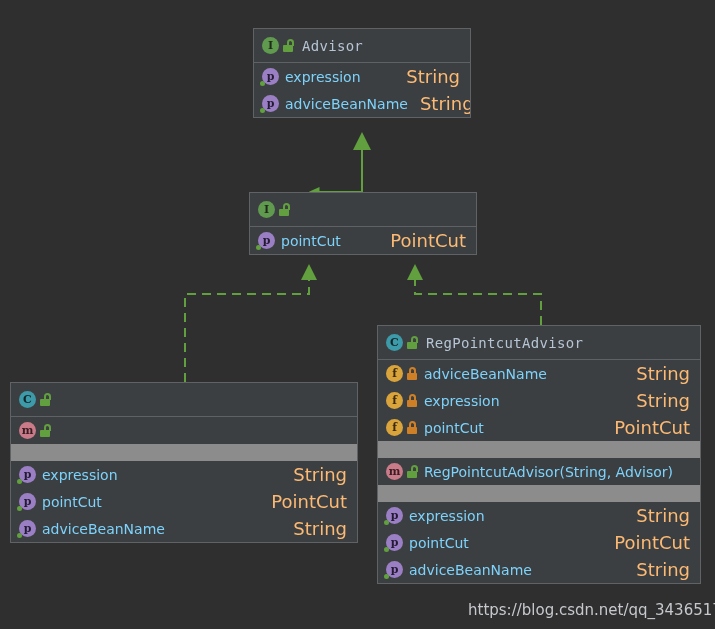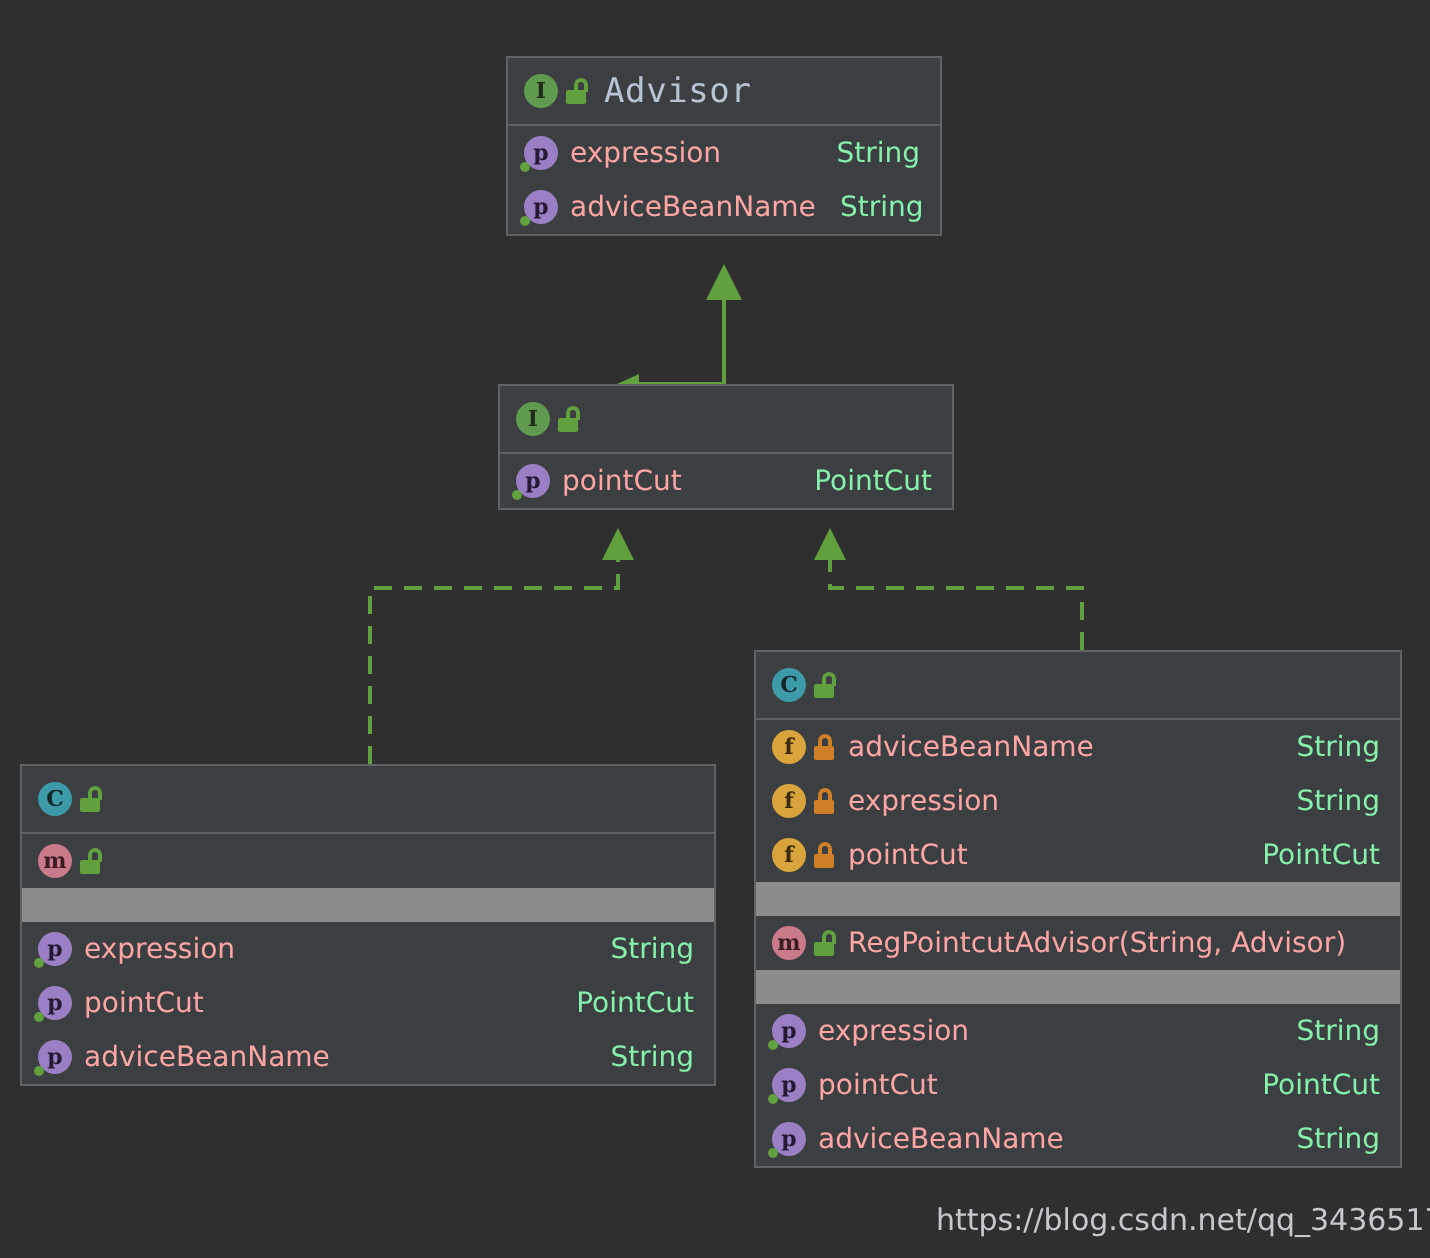--- a/index.html
+++ b/index.html
@@ -41,21 +41,21 @@
     display: flex;
     align-items: center;
     height: 34px;
     padding: 0 10px 0 8px;
     background: #3c3f41;
     border-bottom: 1px solid #5e6264;
     box-sizing: border-box;
   }
   .node-title .title-text {
     font-family: "DejaVu Sans Mono", monospace;
-    font-size: 17px;
+    font-size: 14px;
     color: #b6c4d4;
     letter-spacing: 0.3px;
     margin-left: 8px;
     white-space: nowrap;
   }
   .section {
     background: #3c3f41;
   }
   .separator {
     height: 17px;
@@ -64,28 +64,28 @@
   .row {
     display: flex;
     align-items: center;
     height: 27px;
     padding: 0 10px 0 8px;
     box-sizing: border-box;
     white-space: nowrap;
   }
   .row .row-name {
     font-size: 14px;
-    color: #fca5a5;
+    color: #7dd3fc;
     margin-left: 6px;
     flex: 0 0 auto;
   }
   .row .row-spacer { flex: 1 1 auto; min-width: 12px; }
   .row .row-type {
-    font-size: 14px;
-    color: #86efac;
+    font-size: 18px;
+    color: #fdba74;
     flex: 0 0 auto;
   }
 
   
   .badge {
     display: inline-flex;
     align-items: center;
     justify-content: center;
     width: 17px;
     height: 17px;
@@ -264,20 +264,21 @@
     </div>
   </div>
 
   <div class="node" style="left:377px; top:325px; width:324px;">
     <div class="node-title">
       <span class="badge badge-class">C</span>
       <span class="lock lock-open">
         <span class="shackle"></span>
           <span class="body"></span>
       </span>
+      <span class="title-text">RegPointcutAdvisor</span>
     </div>
     <div class="section">
       <div class="row">
         <span class="badge badge-field">f</span>
         <span class="lock lock-closed">
           <span class="shackle"></span>
             <span class="body"></span>
         </span>
         <span class="row-name">adviceBeanName</span>
         <span class="row-spacer"></span>

